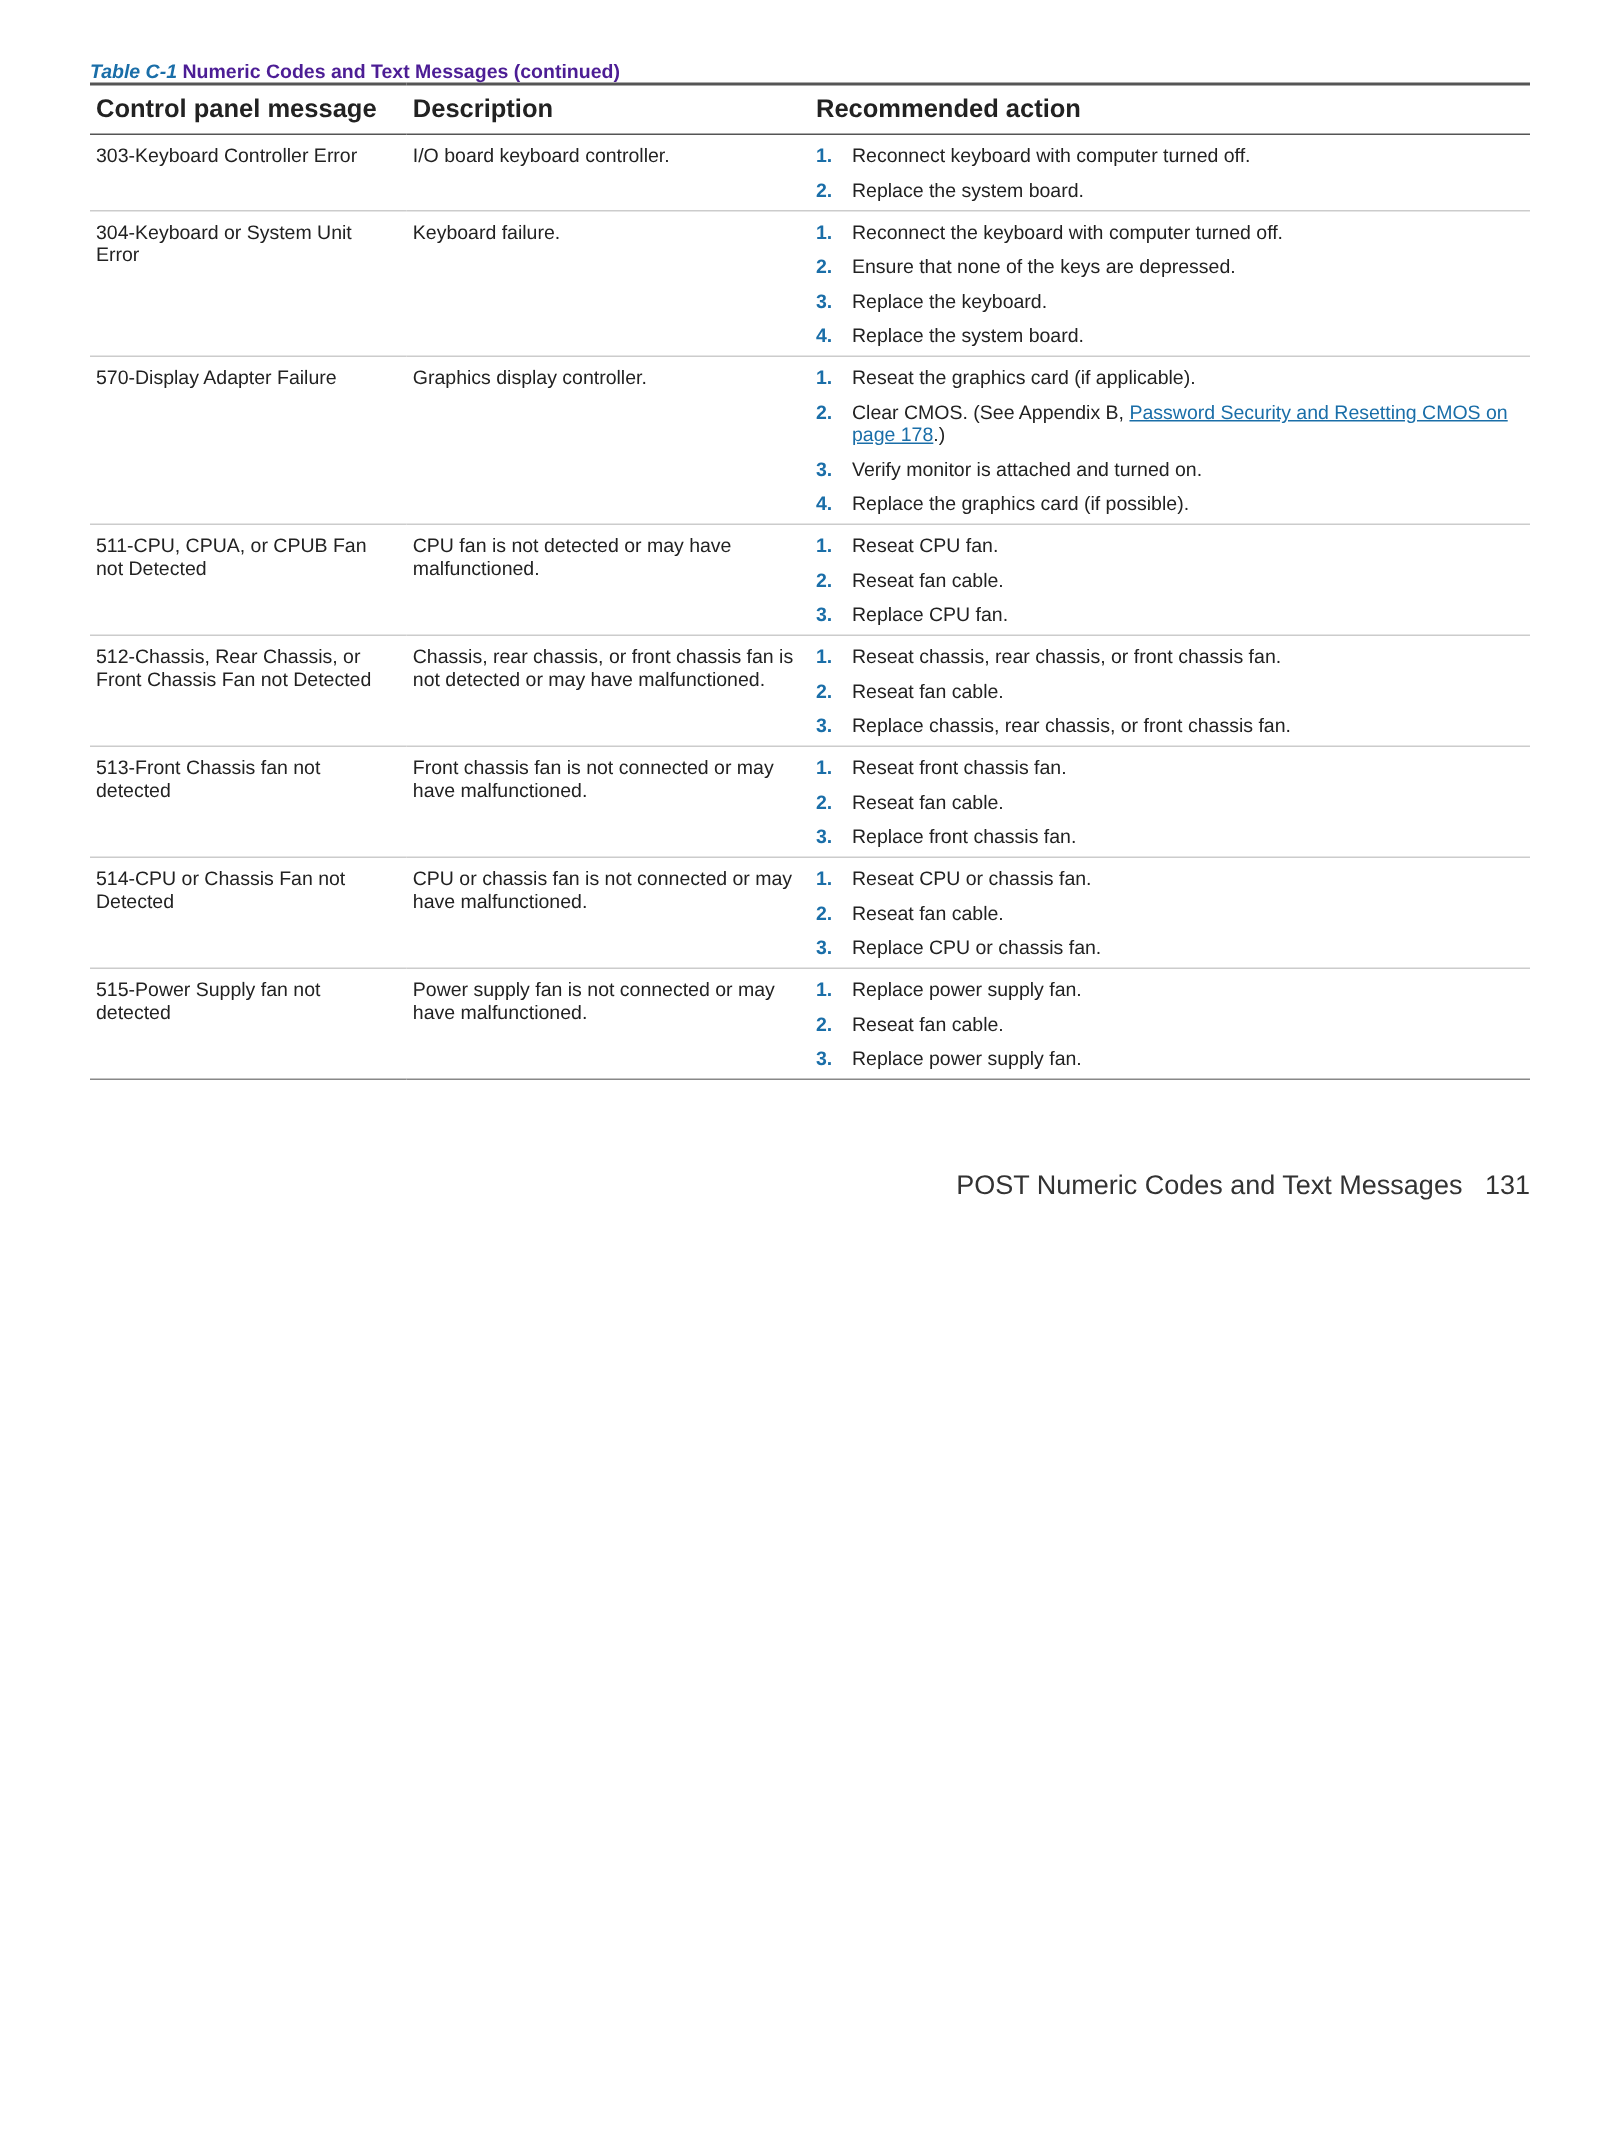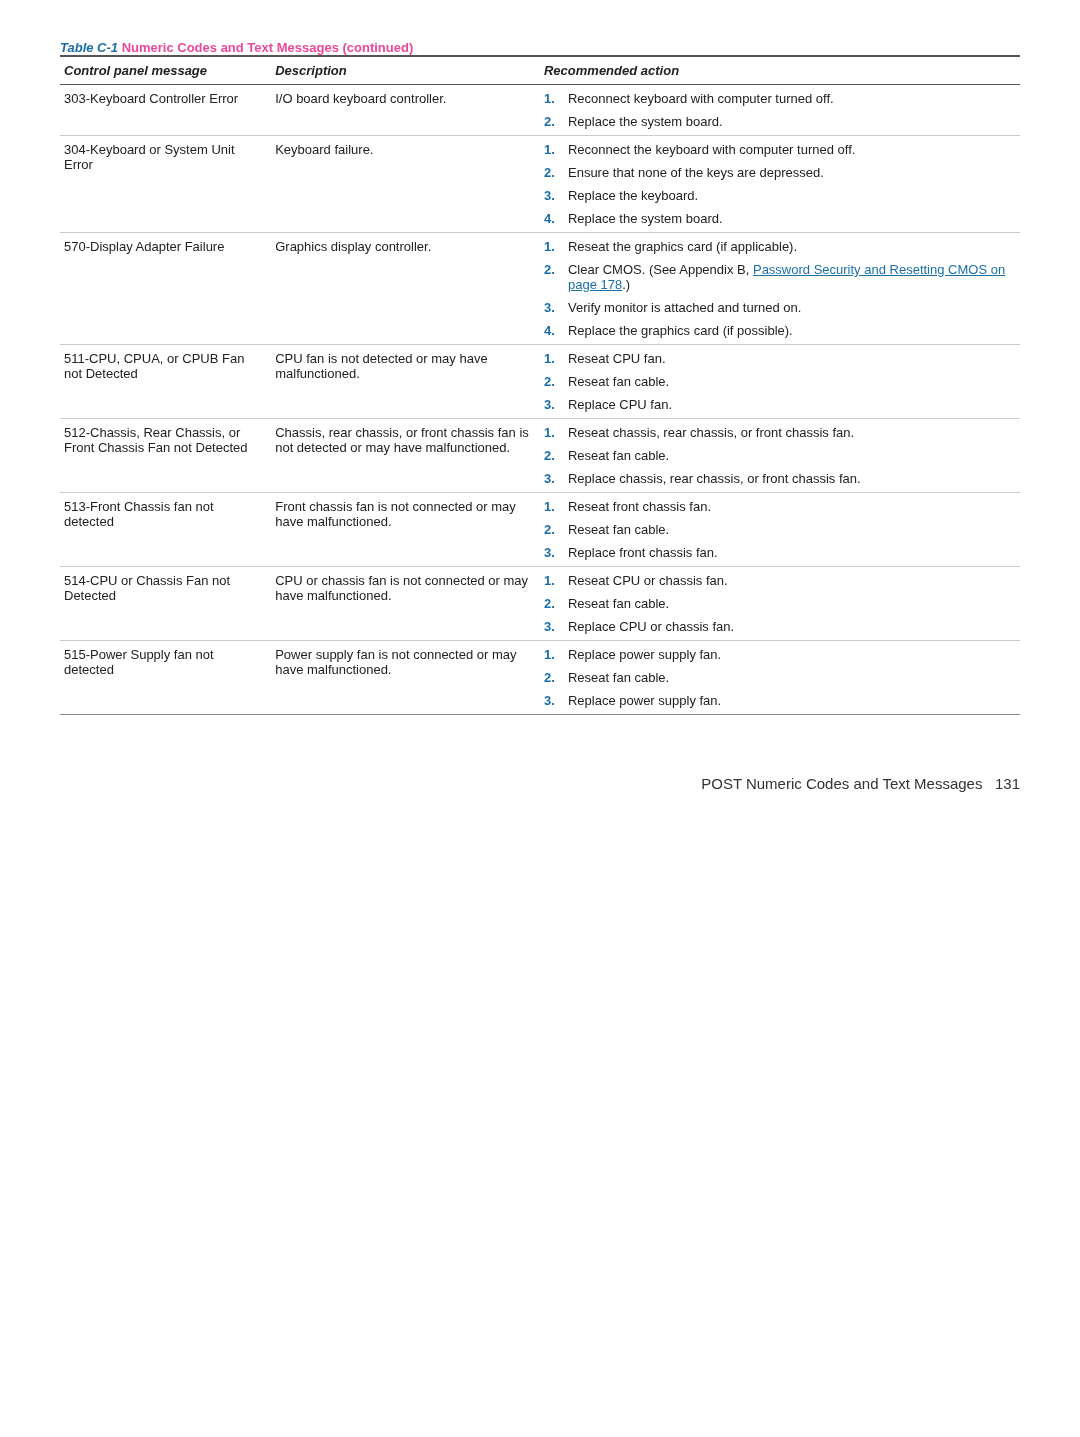--- a/index.html
+++ b/index.html
@@ -15,24 +15,23 @@
       border-collapse: collapse;
       margin-bottom: 0;
     }
     thead tr {
       border-top: 2px solid #555;
       border-bottom: 1.5px solid #555;
     }
     thead th {
       padding: 6px 8px 6px 4px;
       font-weight: bold;
-      font-size: 13px;
+      font-size: 17px;
       text-align: left;
       vertical-align: bottom;
-      font-style: italic;
     }
     tbody tr {
       border-bottom: 1px solid #ccc;
     }
     tbody tr:last-child {
       border-bottom: 1.5px solid #888;
     }
     tbody td {
       padding: 6px 8px 6px 4px;
       vertical-align: top;
@@ -70,29 +69,29 @@
     .footer-line {
       display: flex;
       justify-content: flex-end;
       align-items: center;
       margin-top: 60px;
       font-size: 13px;
       color: #333;
       border-top: none;
     }
     .footer-text {
-      font-size: 15px;
+      font-size: 18px;
     }
   </style>
 </head>
 <body>
 
 <div>
   <span style="color:#1a6ea8; font-weight:bold;font-style:italic;">Table C-1</span>
-  <span style="font-weight:bold; color:#ec4899;">  <span>Numeric Codes and Text Messages (continued)</span></span>
+  <span style="font-weight:bold; color:#4c1d95;">  <span>Numeric Codes and Text Messages (continued)</span></span>
 </div>
 
 <table>
   <thead>
     <tr>
       <th class="col-control">Control panel message</th>
       <th class="col-desc">Description</th>
       <th class="col-action">Recommended action</th>
     </tr>
   </thead>

